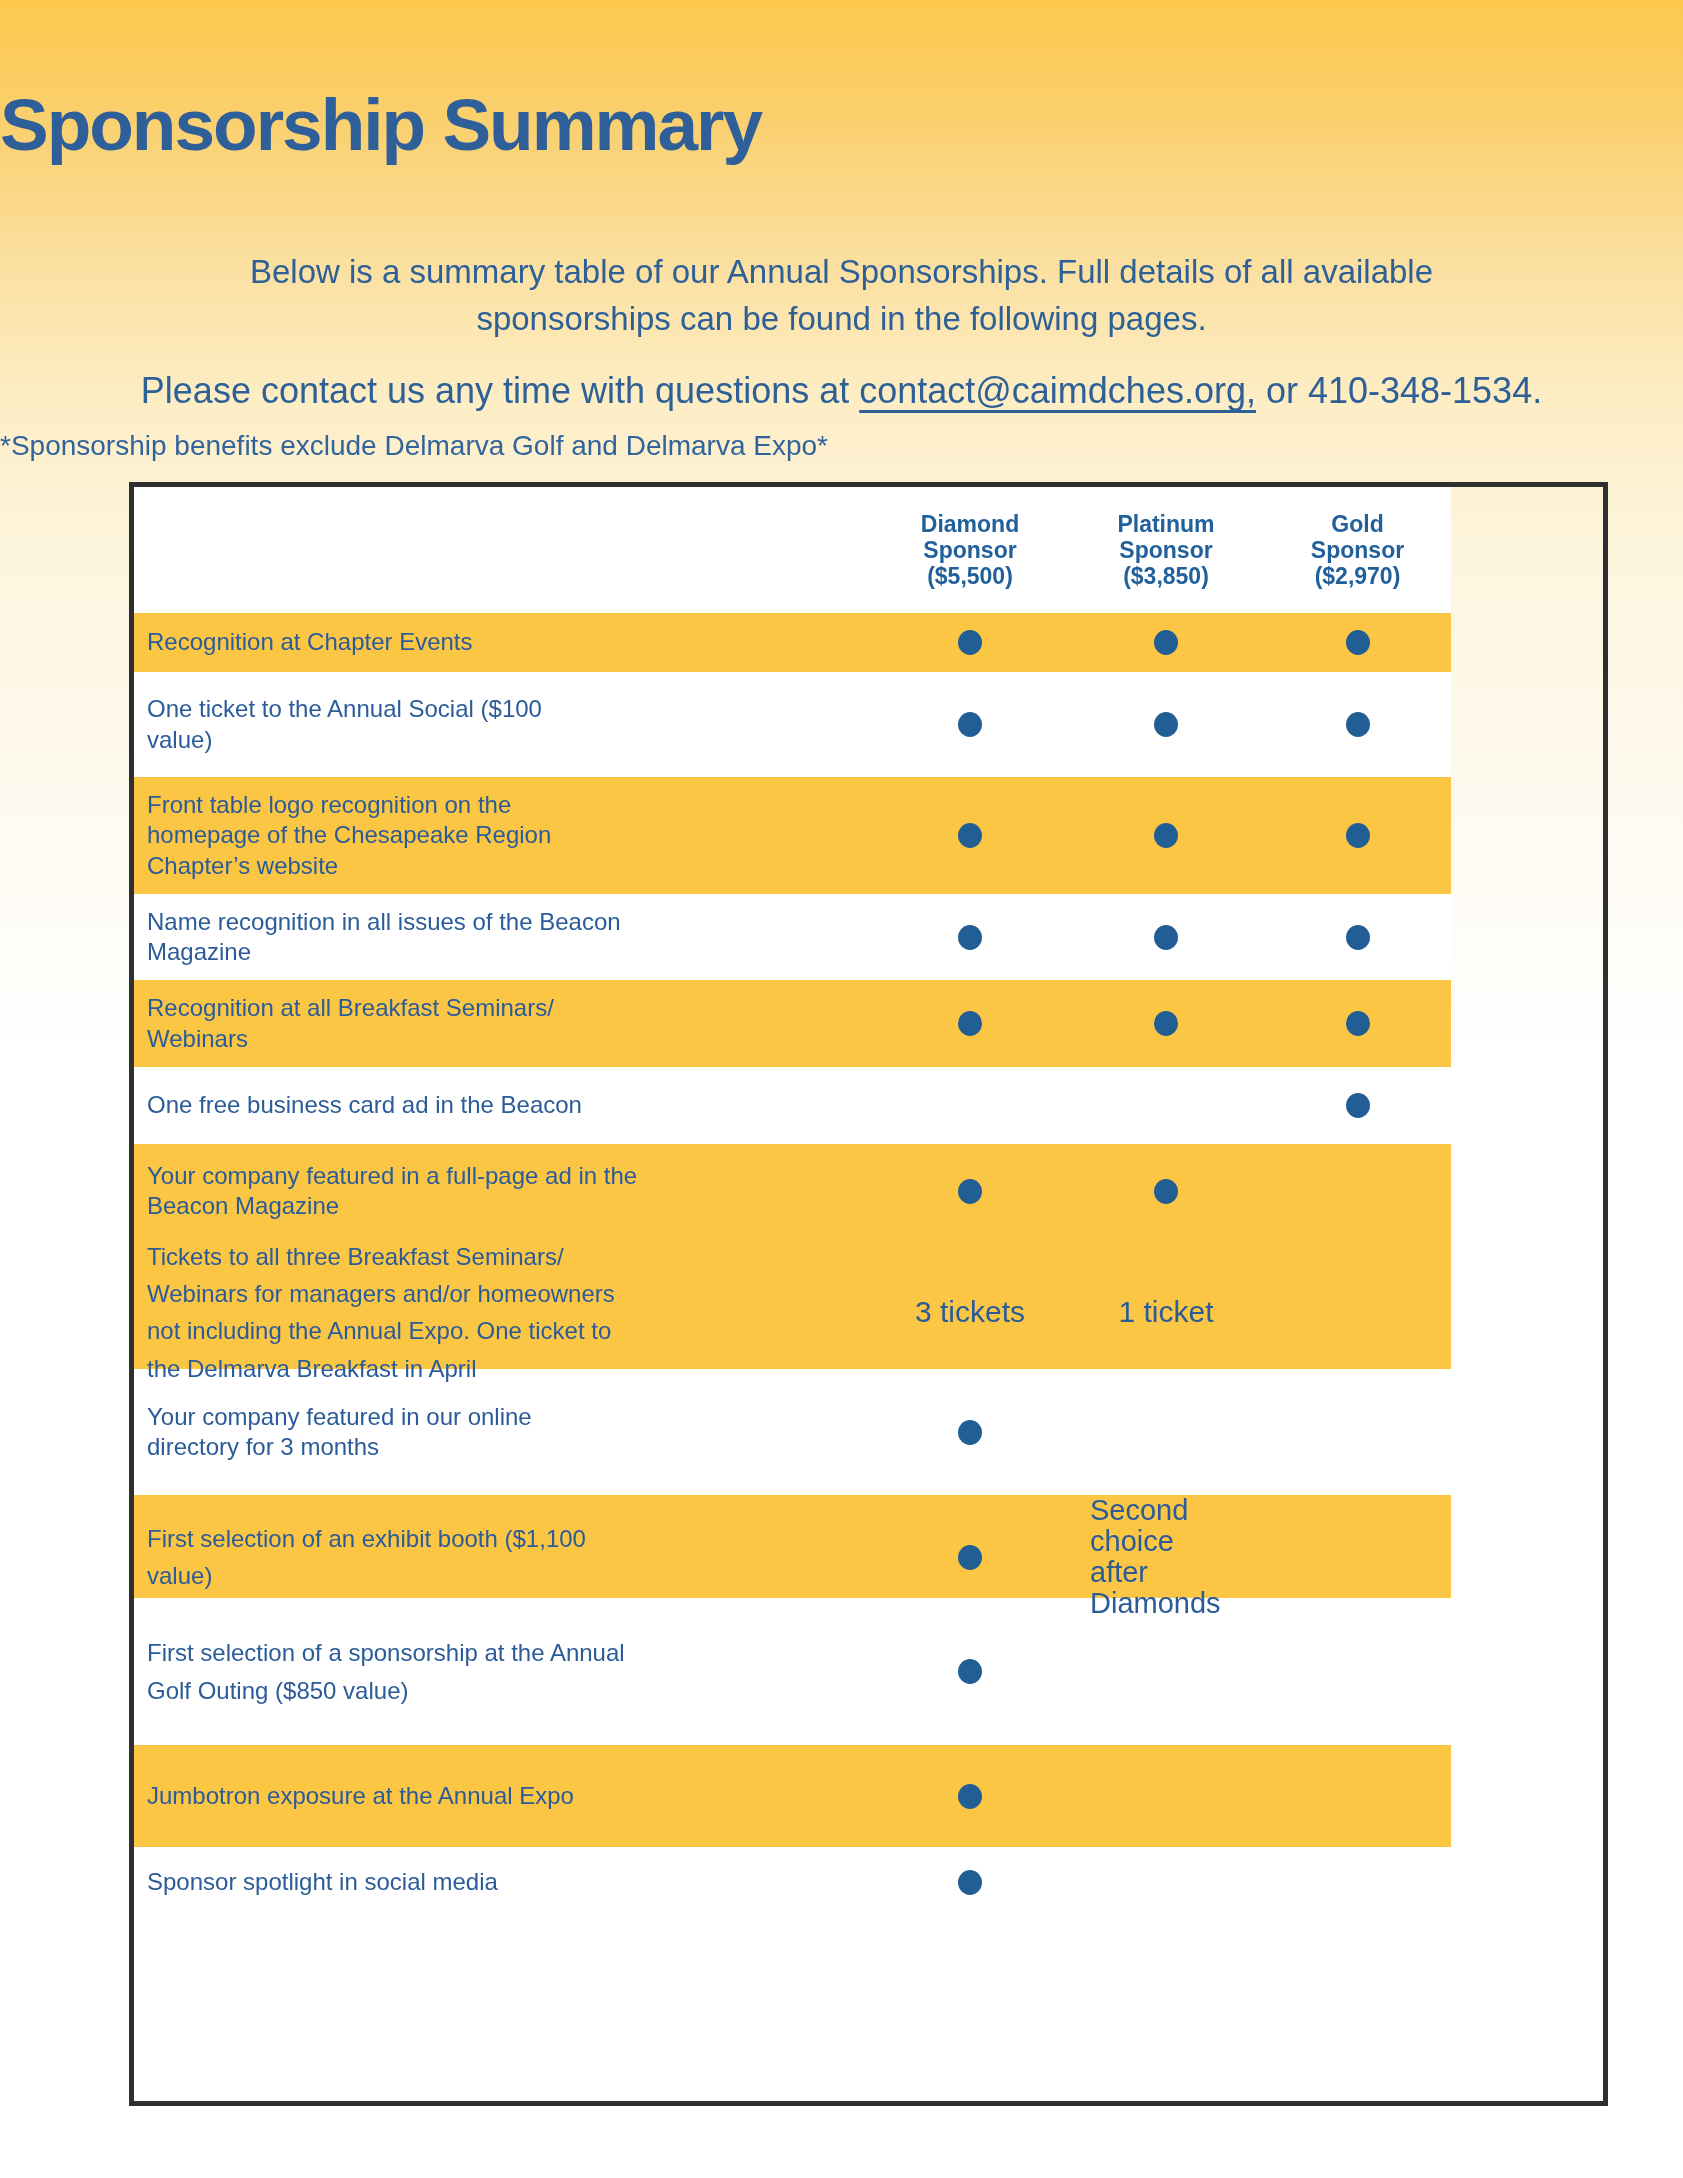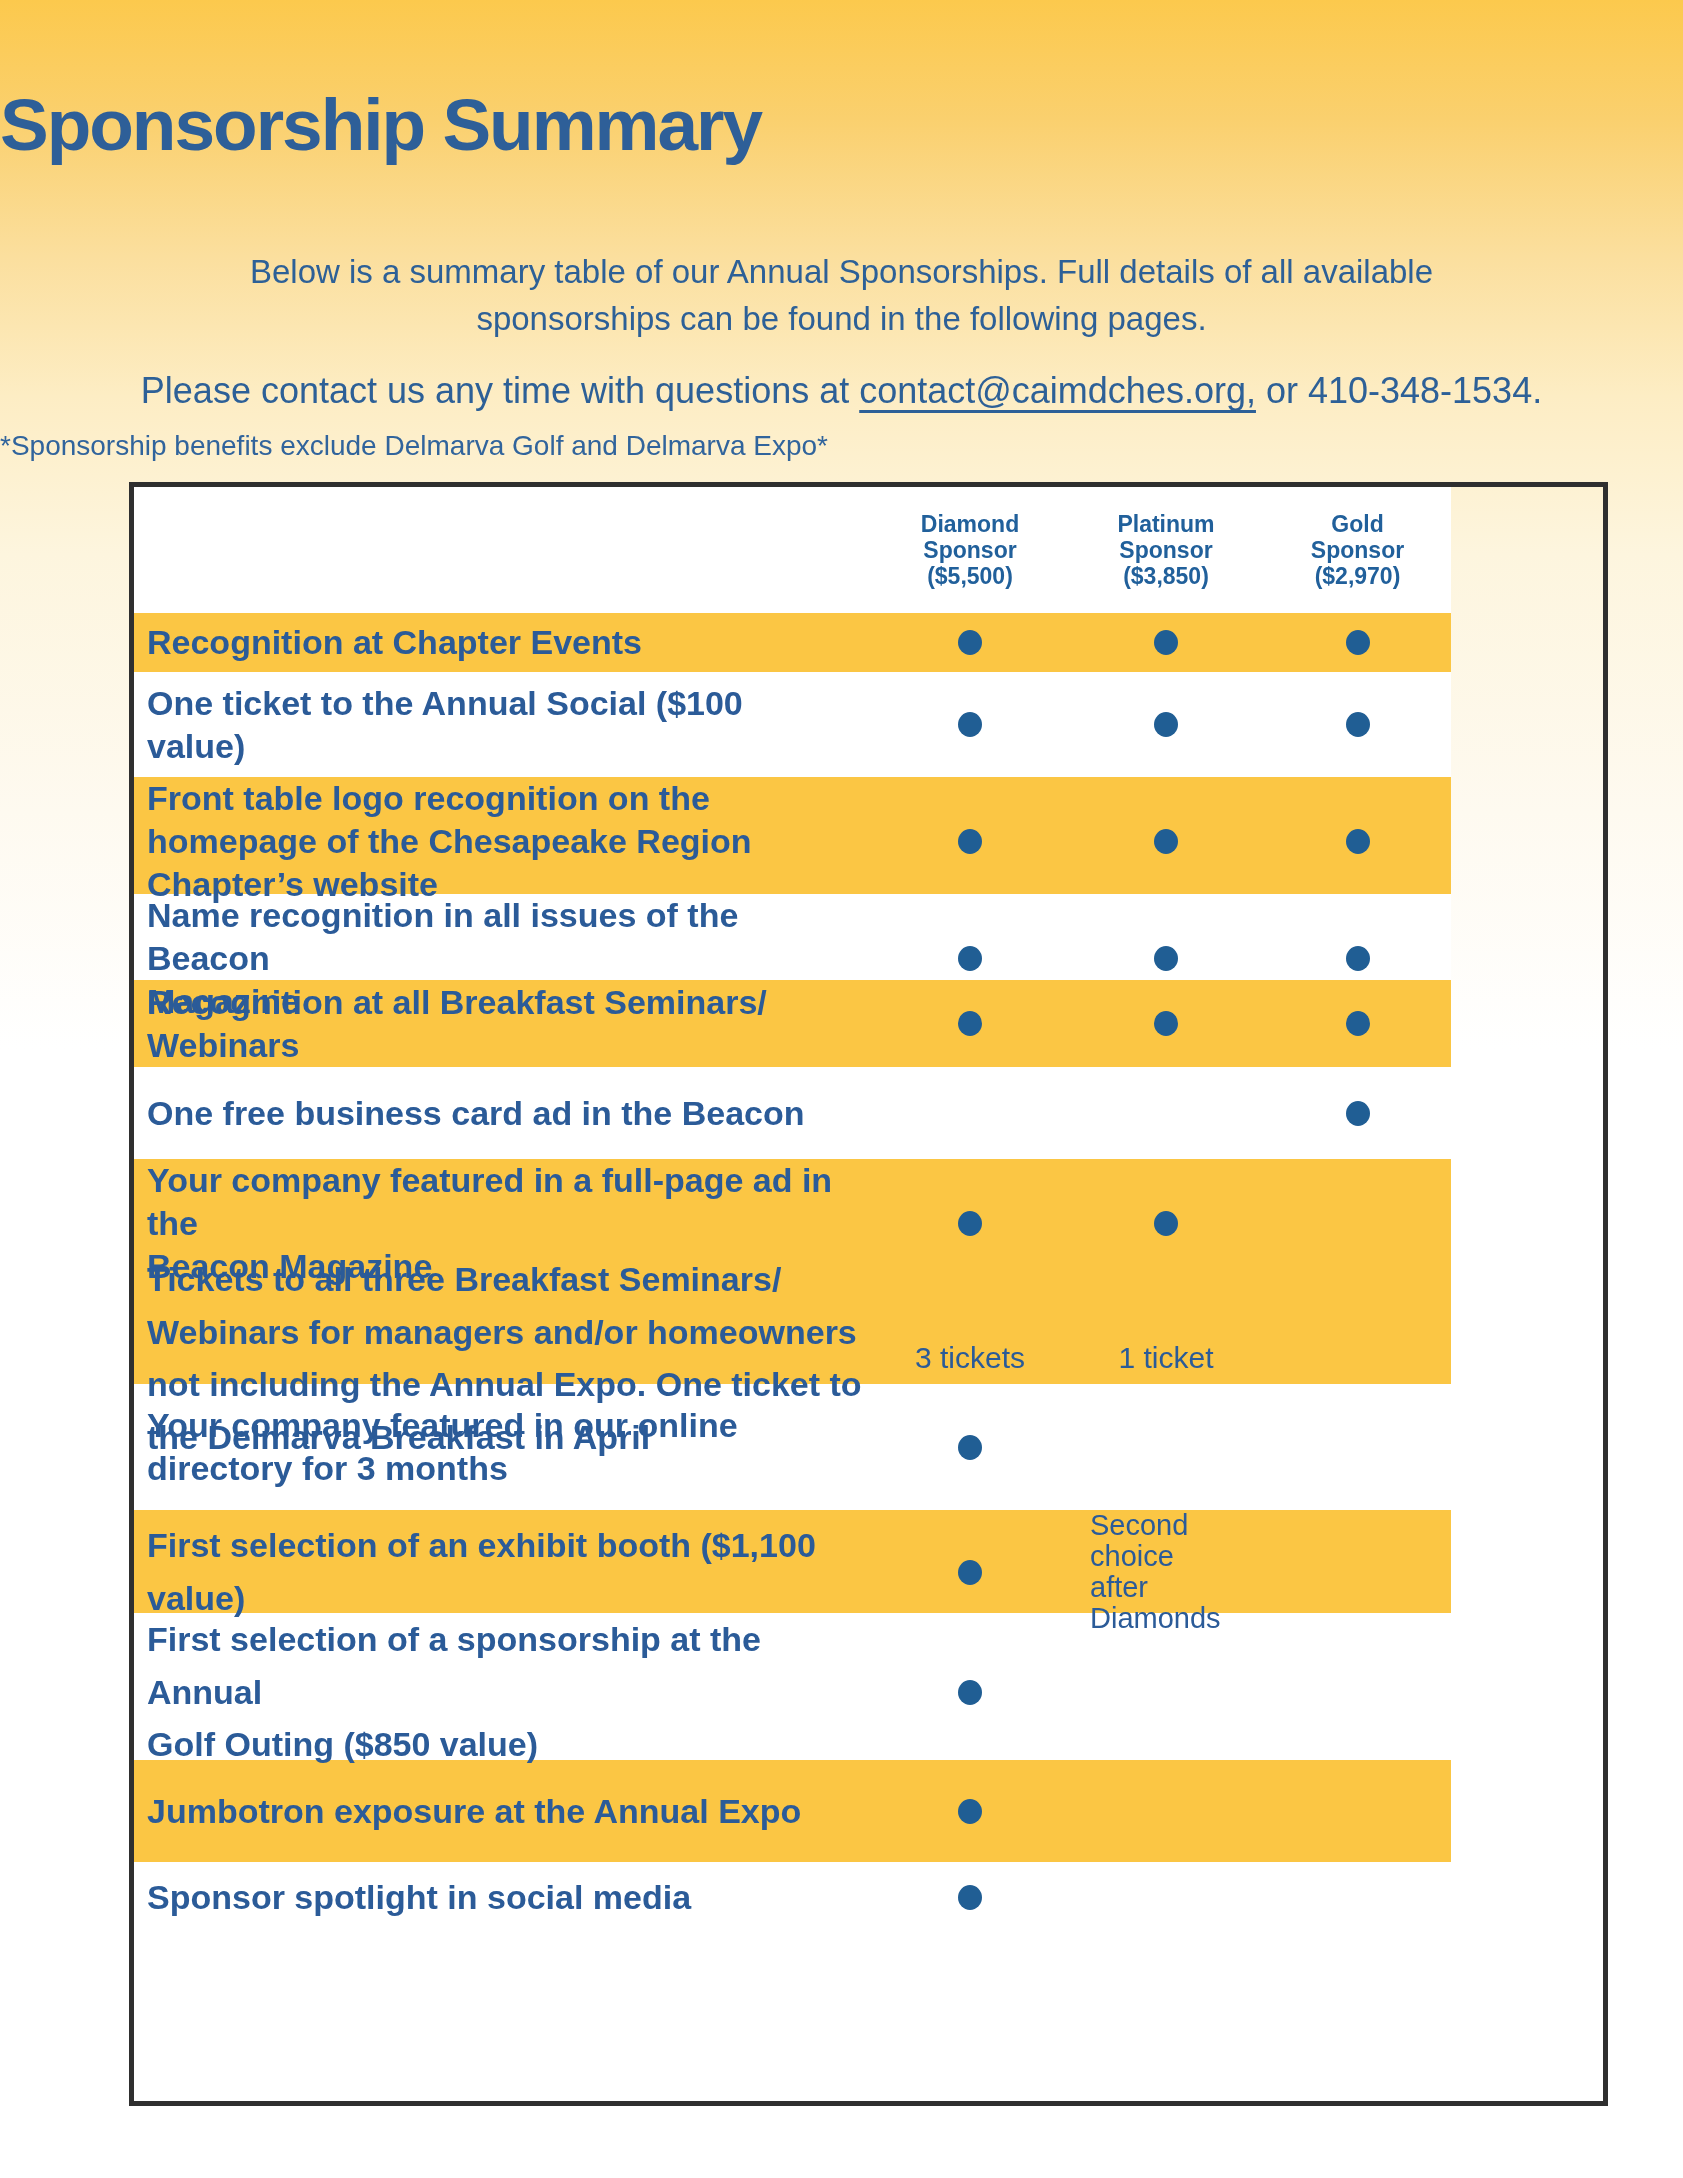--- a/index.html
+++ b/index.html
@@ -67,21 +67,21 @@
     text-align:center;
   }
   #rows{width:1317px;}
   .row{
     display:grid;grid-template-columns:738px 196px 196px 187px;
     align-items:center;width:1317px;
   }
   .row.yellow{background:var(--yellow);}
   .row.white{background:#ffffff;}
   .benefit-label{
-    font-weight:bold;font-size:34px;line-height:1.26;
+    font-weight:normal;font-size:24px;line-height:1.26;
     padding-left:13px;padding-right:6px;
     white-space:pre-line;color:#2b5b98;
   }
   .cell{
     display:flex;align-items:center;justify-content:center;
     height:100%;
   }
   .dot{
     width:24px;height:25px;border-radius:50%;
     background:var(--dot);display:inline-block;
@@ -93,21 +93,21 @@
     font-size:29px;line-height:1.07;text-align:left;
     white-space:pre-line;width:100%;padding-left:22px;
   }
   .cell.left{justify-content:flex-start;}
   
   #rows .row:nth-child(1){height:59px;}
   #rows .row:nth-child(2){height:105px;}
   #rows .row:nth-child(3){height:117px;}
   #rows .row:nth-child(4){height:86px;}
   #rows .row:nth-child(5){height:87px;}
-  #rows .row:nth-child(6){height:92px;}
+  #rows .row:nth-child(6){height:77px;}
   #rows .row:nth-child(7){height:94px;}
   #rows .row:nth-child(8){height:131px;}
   #rows .row:nth-child(9){height:126px;}
   #rows .row:nth-child(10){height:103px;}
   #rows .row:nth-child(11){height:147px;}
   #rows .row:nth-child(12){height:102px;}
   #rows .row:nth-child(13){height:70px;}
   #rows .row:nth-child(14){height:89px;}
   
   #rows .row:nth-child(8) .benefit-label,

